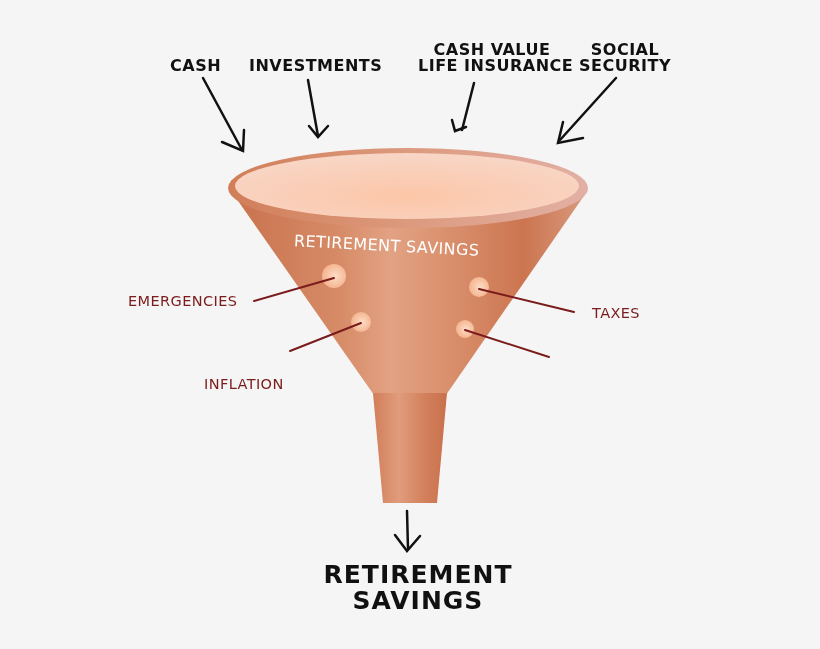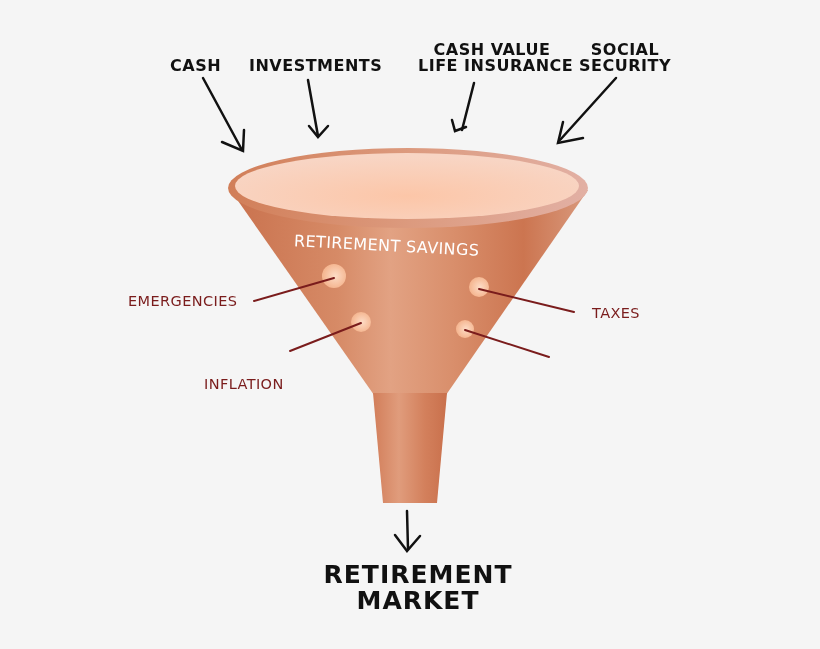--- a/index.html
+++ b/index.html
@@ -147,15 +147,15 @@
   <div class="center-text" style="left:294px;top:236px;">RETIREMENT SAVINGS</div>
 
   <div class="label risk" style="left:128px;top:294px;">EMERGENCIES</div>
   <div class="label risk" style="left:204px;top:345px;margin-top:32px;">INFLATION</div>
   <div class="label risk" style="left:592px;top:306px;">TAXES</div>
   <div class="label risk" style="left:556px;top:351px;width:144px;text-align:center;line-height:1.1;">
   </div>
 
   <div class="output" style="left:310px;top:562px;width:216px;">
     <div>RETIREMENT</div>
-    <div>MARKET</div>
+    <div>SAVINGS</div>
   </div>
 </div>
 
 </body></html>

